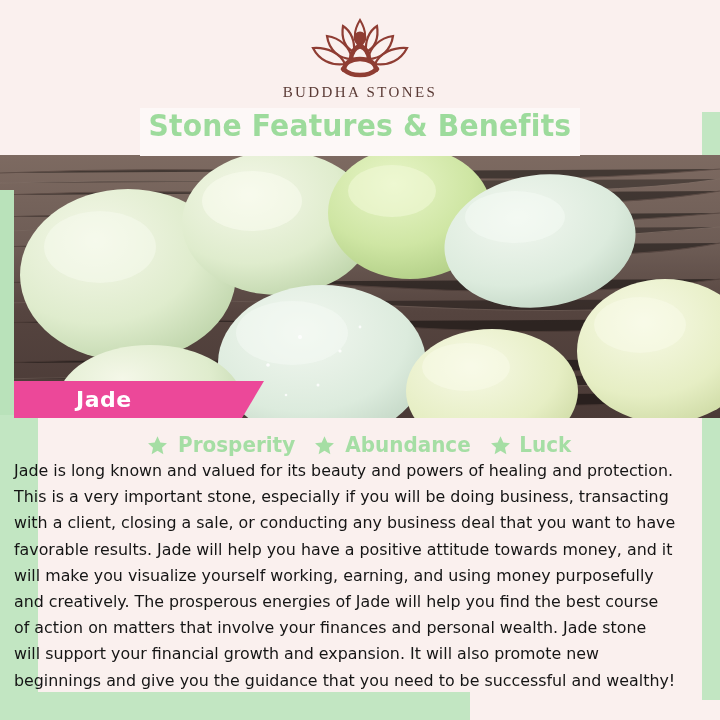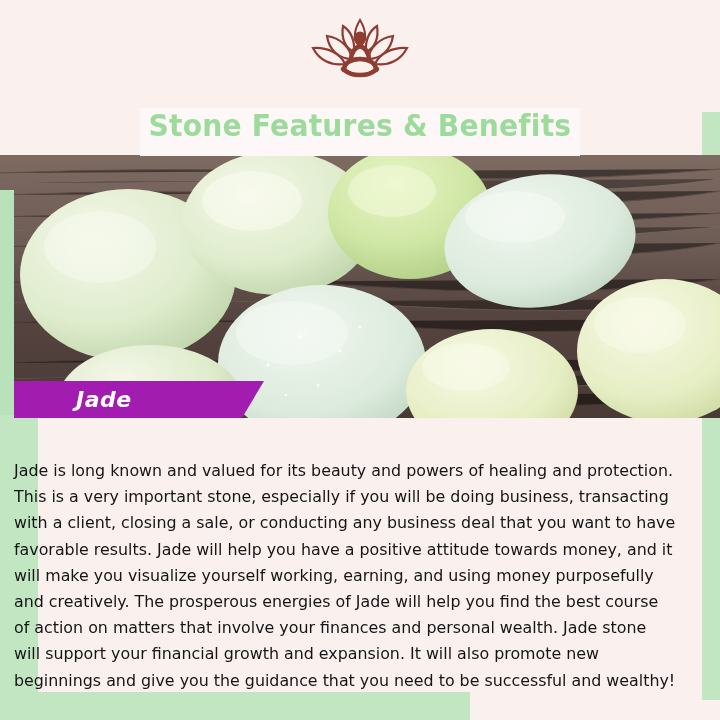--- a/index.html
+++ b/index.html
@@ -68,23 +68,23 @@
   .photo{
     position:absolute;top:155px;left:0;width:720px;height:263px;
     overflow:hidden;z-index:2;
     background:#8a7a70;
   }
   .photo svg{display:block;width:720px;height:263px;}
 
   
   .jade-band{
     position:absolute;top:381px;left:14px;width:250px;height:37px;
-    background:#a21caf;z-index:7;
+    background:#ec4899;z-index:7;
     clip-path:polygon(0 0, 250px 0, 228px 37px, 0 37px);
-    display:flex;align-items:center;font-style:italic;
+    display:flex;align-items:center;
   }
   .jade-text{
     margin-left:62px;
     font-family:"DejaVu Sans", sans-serif;
     font-weight:bold;font-size:22px;color:#ffffff;letter-spacing:0.5px;
   }
 
   
   .benefits{
     position:absolute;top:430px;left:0;width:720px;height:30px;
@@ -133,20 +133,21 @@
         <g fill="#8f3d33">
           <circle cx="61" cy="24" r="6.4"></circle>
         </g>
         <g fill="none" stroke="#8f3d33" stroke-width="4.6" stroke-linecap="round">
           <path d="M61 32 C55 34 52 40 52 46"></path>
           <path d="M61 32 C67 34 70 40 70 46"></path>
           <path d="M45 56 C45 49 52 45 61 45 C70 45 77 49 77 56"></path>
           <path d="M44 55 C50 60 54 61 61 61 C68 61 72 60 78 55"></path>
         </g>
       </svg>
+      <div class="logo-text">BUDDHA STONES</div>
     </div>
   </div>
 
   <div class="title-banner">
     <div class="title-text">Stone Features &amp; Benefits</div>
   </div>
 
   <div class="photo">
     <svg viewBox="0 0 720 263" preserveAspectRatio="none">
       <defs>
@@ -230,16 +231,36 @@
     </svg>
   </div>
 
   <div class="frame-left"></div>
   <div class="frame-left-wide"></div>
 
   <div class="jade-band">
     <span class="jade-text">Jade</span>
   </div>
 
+  <div class="benefits">
+    <div class="benefit">
+      <svg class="star" viewBox="0 0 24 24">
+        <polygon points="12,1.5 15.2,8.6 22.8,9.4 17.1,14.5 18.7,22 12,18.1 5.3,22 6.9,14.5 1.2,9.4 8.8,8.6" fill="#a5deA4"></polygon>
+      </svg>
+      <span class="benefit-label">Prosperity</span>
+    </div>
+    <div class="benefit">
+      <svg class="star" viewBox="0 0 24 24">
+        <polygon points="12,1.5 15.2,8.6 22.8,9.4 17.1,14.5 18.7,22 12,18.1 5.3,22 6.9,14.5 1.2,9.4 8.8,8.6" fill="#a5deA4"></polygon>
+      </svg>
+      <span class="benefit-label">Abundance</span>
+    </div>
+    <div class="benefit">
+      <svg class="star" viewBox="0 0 24 24">
+        <polygon points="12,1.5 15.2,8.6 22.8,9.4 17.1,14.5 18.7,22 12,18.1 5.3,22 6.9,14.5 1.2,9.4 8.8,8.6" fill="#a5deA4"></polygon>
+      </svg>
+      <span class="benefit-label">Luck</span>
+    </div>
+  </div>
 
   <div class="body-copy">Jade is long known and valued for its beauty and powers of healing and protection. This is a very important stone, especially if you will be doing business, transacting with a client, closing a sale, or conducting any business deal that you want to have favorable results. Jade will help you have a positive attitude towards money, and it will make you visualize yourself working, earning, and using money purposefully and creatively. The prosperous energies of Jade will help you find the best course of action on matters that involve your finances and personal wealth. Jade stone will support your financial growth and expansion. It will also promote new beginnings and give you the guidance that you need to be successful and wealthy!</div>
 
 </div>
 
 </body></html>

